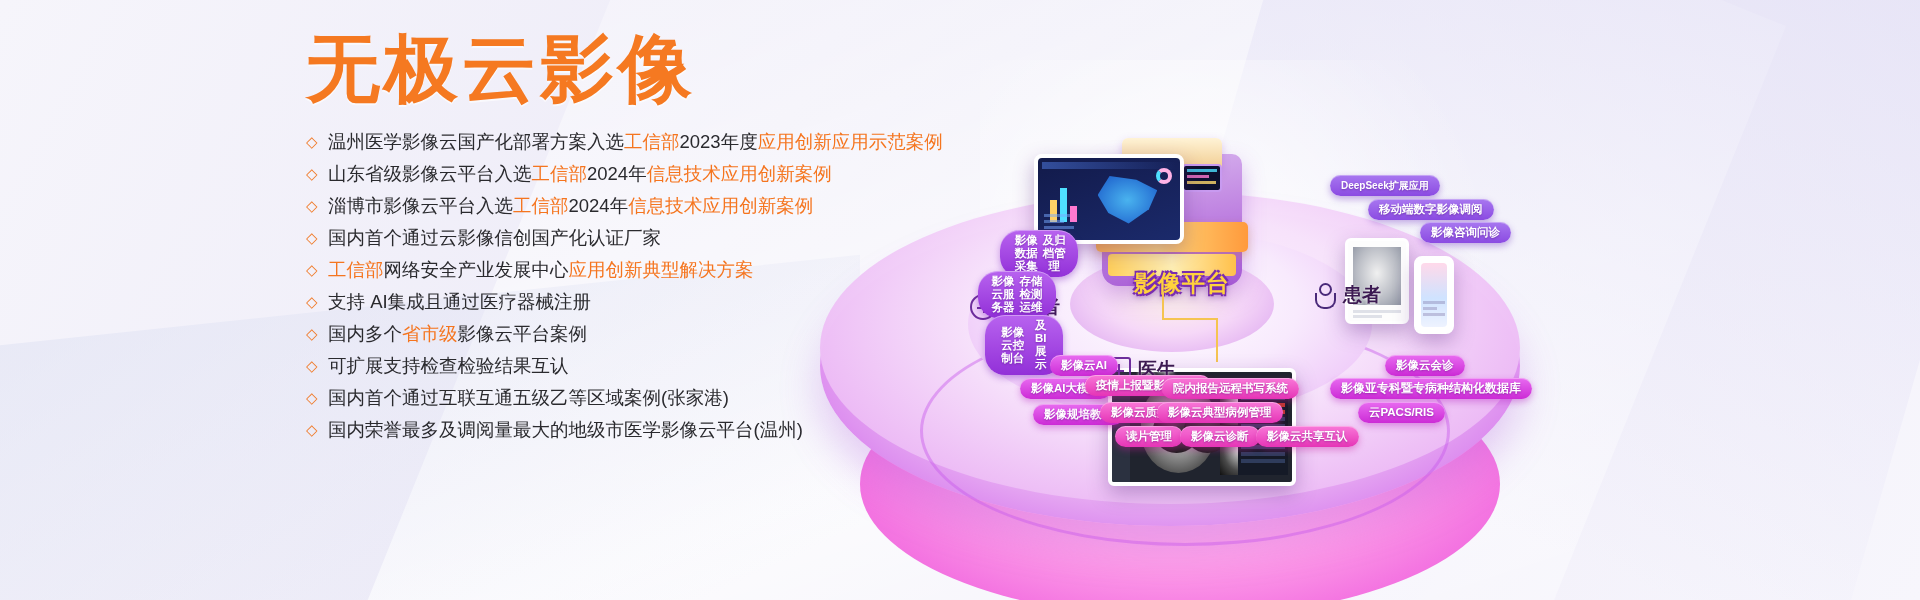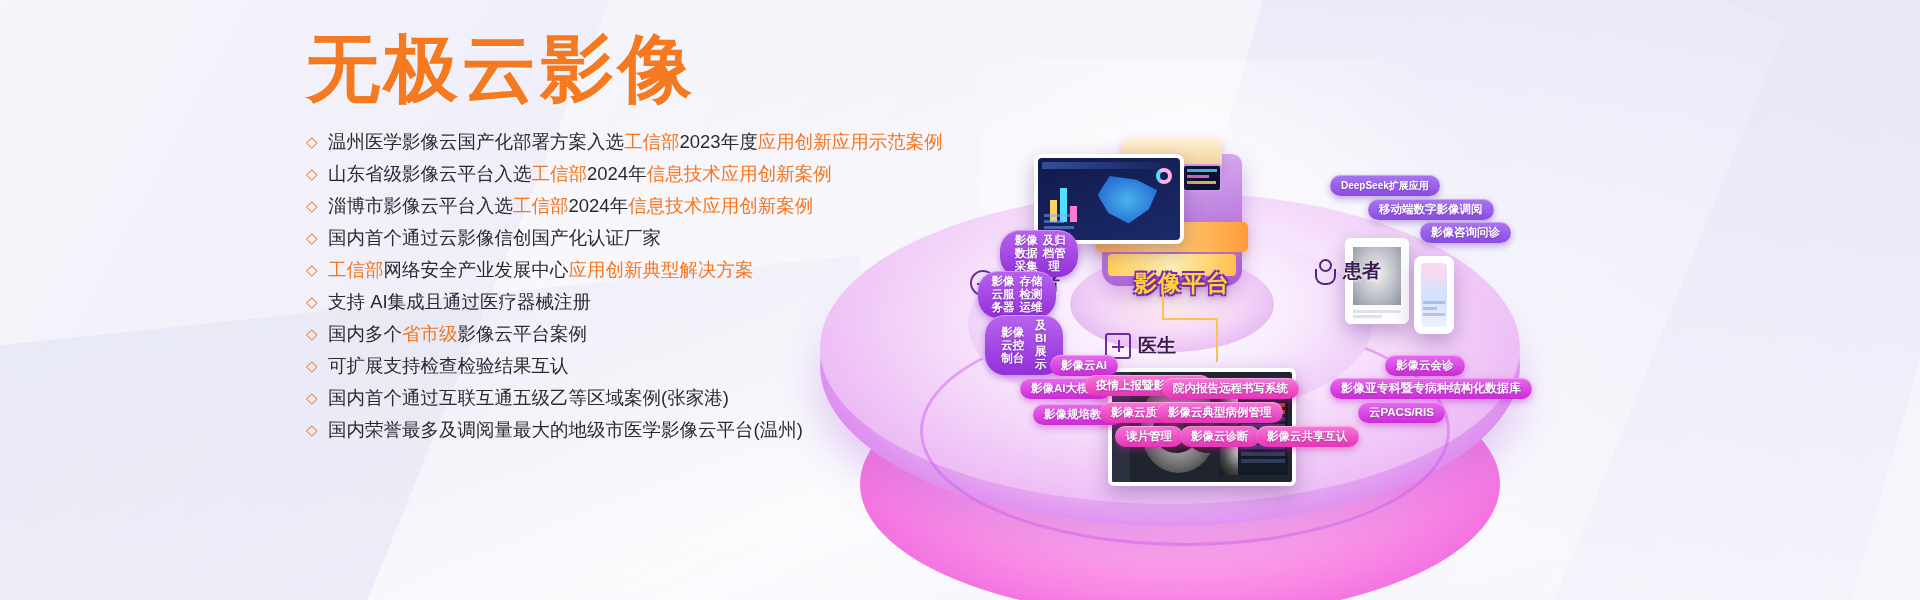--- a/index.html
+++ b/index.html
@@ -153,20 +153,21 @@
       0 3px 6px rgba(90,20,130,.6);
     font-family: "DejaVu Sans", "Liberation Sans", sans-serif;
   }
 
   
   .role {
     position: absolute; display: flex; align-items: center; gap: 7px;
     font-size: 19px; font-weight: 700; color: #3c1a52;
     text-shadow: 0 1px 3px rgba(255,255,255,.95);
     white-space: nowrap;
+    margin-top: 24px;
   }
   .role-icon {
     width: 26px; height: 26px; position: relative;
     display: inline-block;
   }
   .role-icon.circle-plus {
     border: 2.4px solid #6d2d9c; border-radius: 50%;
   }
   .role-icon.circle-plus::before, .role-icon.circle-plus::after {
     content:""; position:absolute; background:#6d2d9c;

